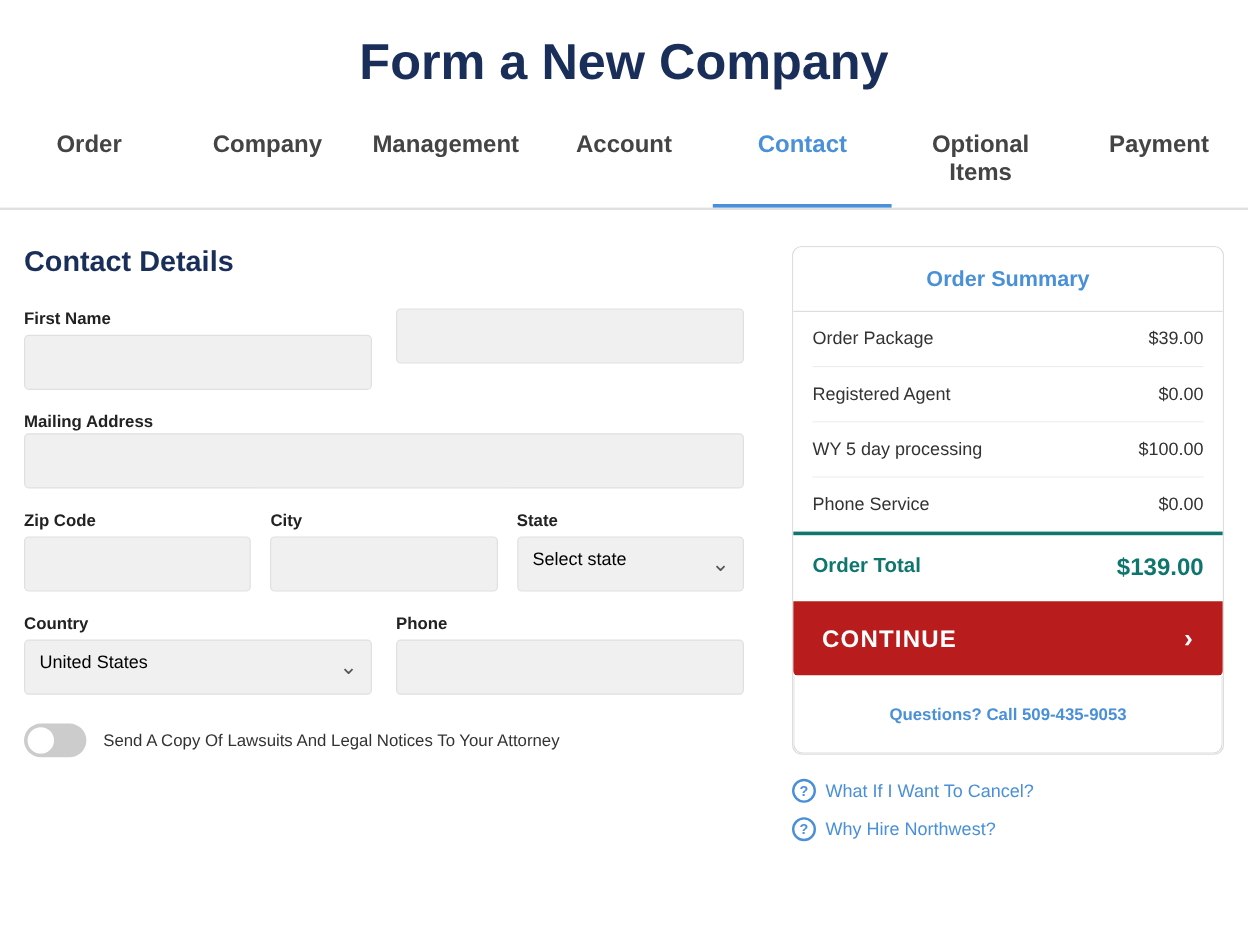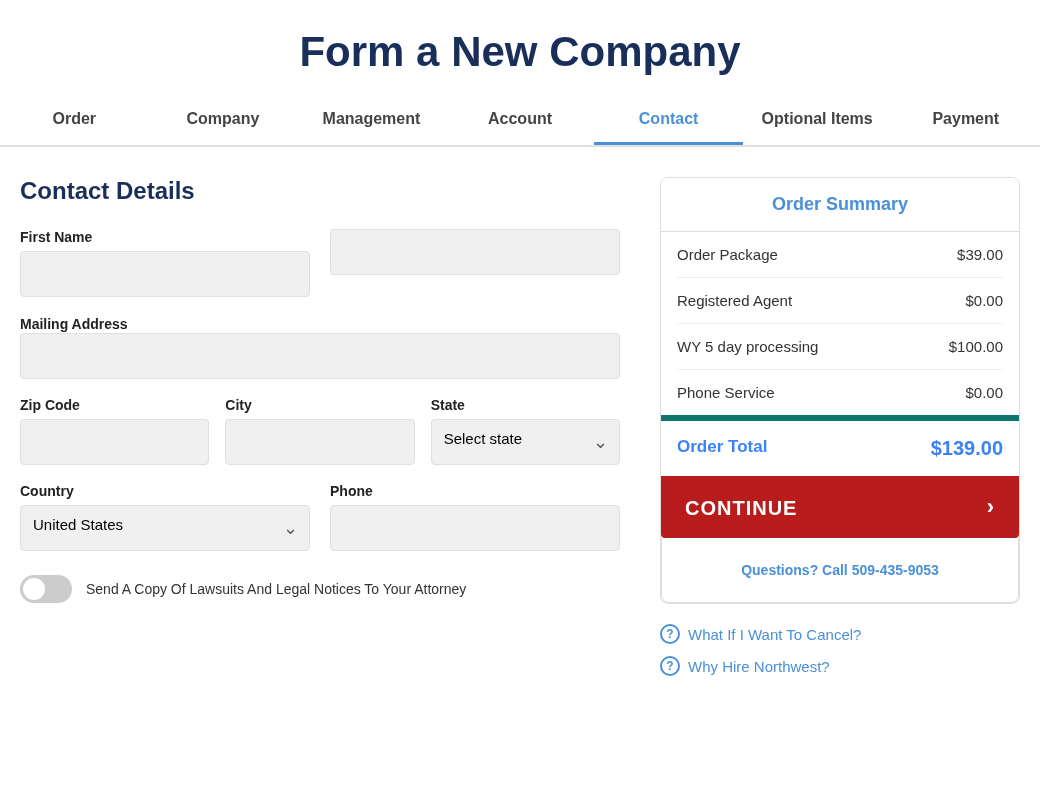--- a/index.html
+++ b/index.html
@@ -23,21 +23,21 @@
     
     .nav-tabs {
       display: flex;
       border-bottom: 2px solid #e0e0e0;
       margin: 0 0 30px 0;
     }
     .nav-tab {
       flex: 1;
       text-align: center;
       padding: 14px 8px;
-      font-size: 16px;
+      font-size: 20px;
       font-weight: 600;
       color: #444;
       cursor: pointer;
       position: relative;
       border-bottom: 3px solid transparent;
     }
     .nav-tab.active {
       color: #4a90d9;
       border-bottom: 3px solid #4a90d9;
     }
@@ -221,22 +221,22 @@
     }
     .order-line:last-child {
       border-bottom: none;
     }
     .order-total-line {
       display: flex;
       justify-content: space-between;
       padding: 16px;
       font-size: 17px;
       font-weight: 700;
-      color: #3b82f6;
-      border-top: 6px solid #0f766e;
+      color: #0f766e;
+      border-top: 3px solid #0f766e;
     }
     .total-amount {
       font-size: 20px;
     }
 
     .continue-btn {
       display: flex;
       align-items: flex-end;
       justify-content: space-between;
       background: #b91c1c;

